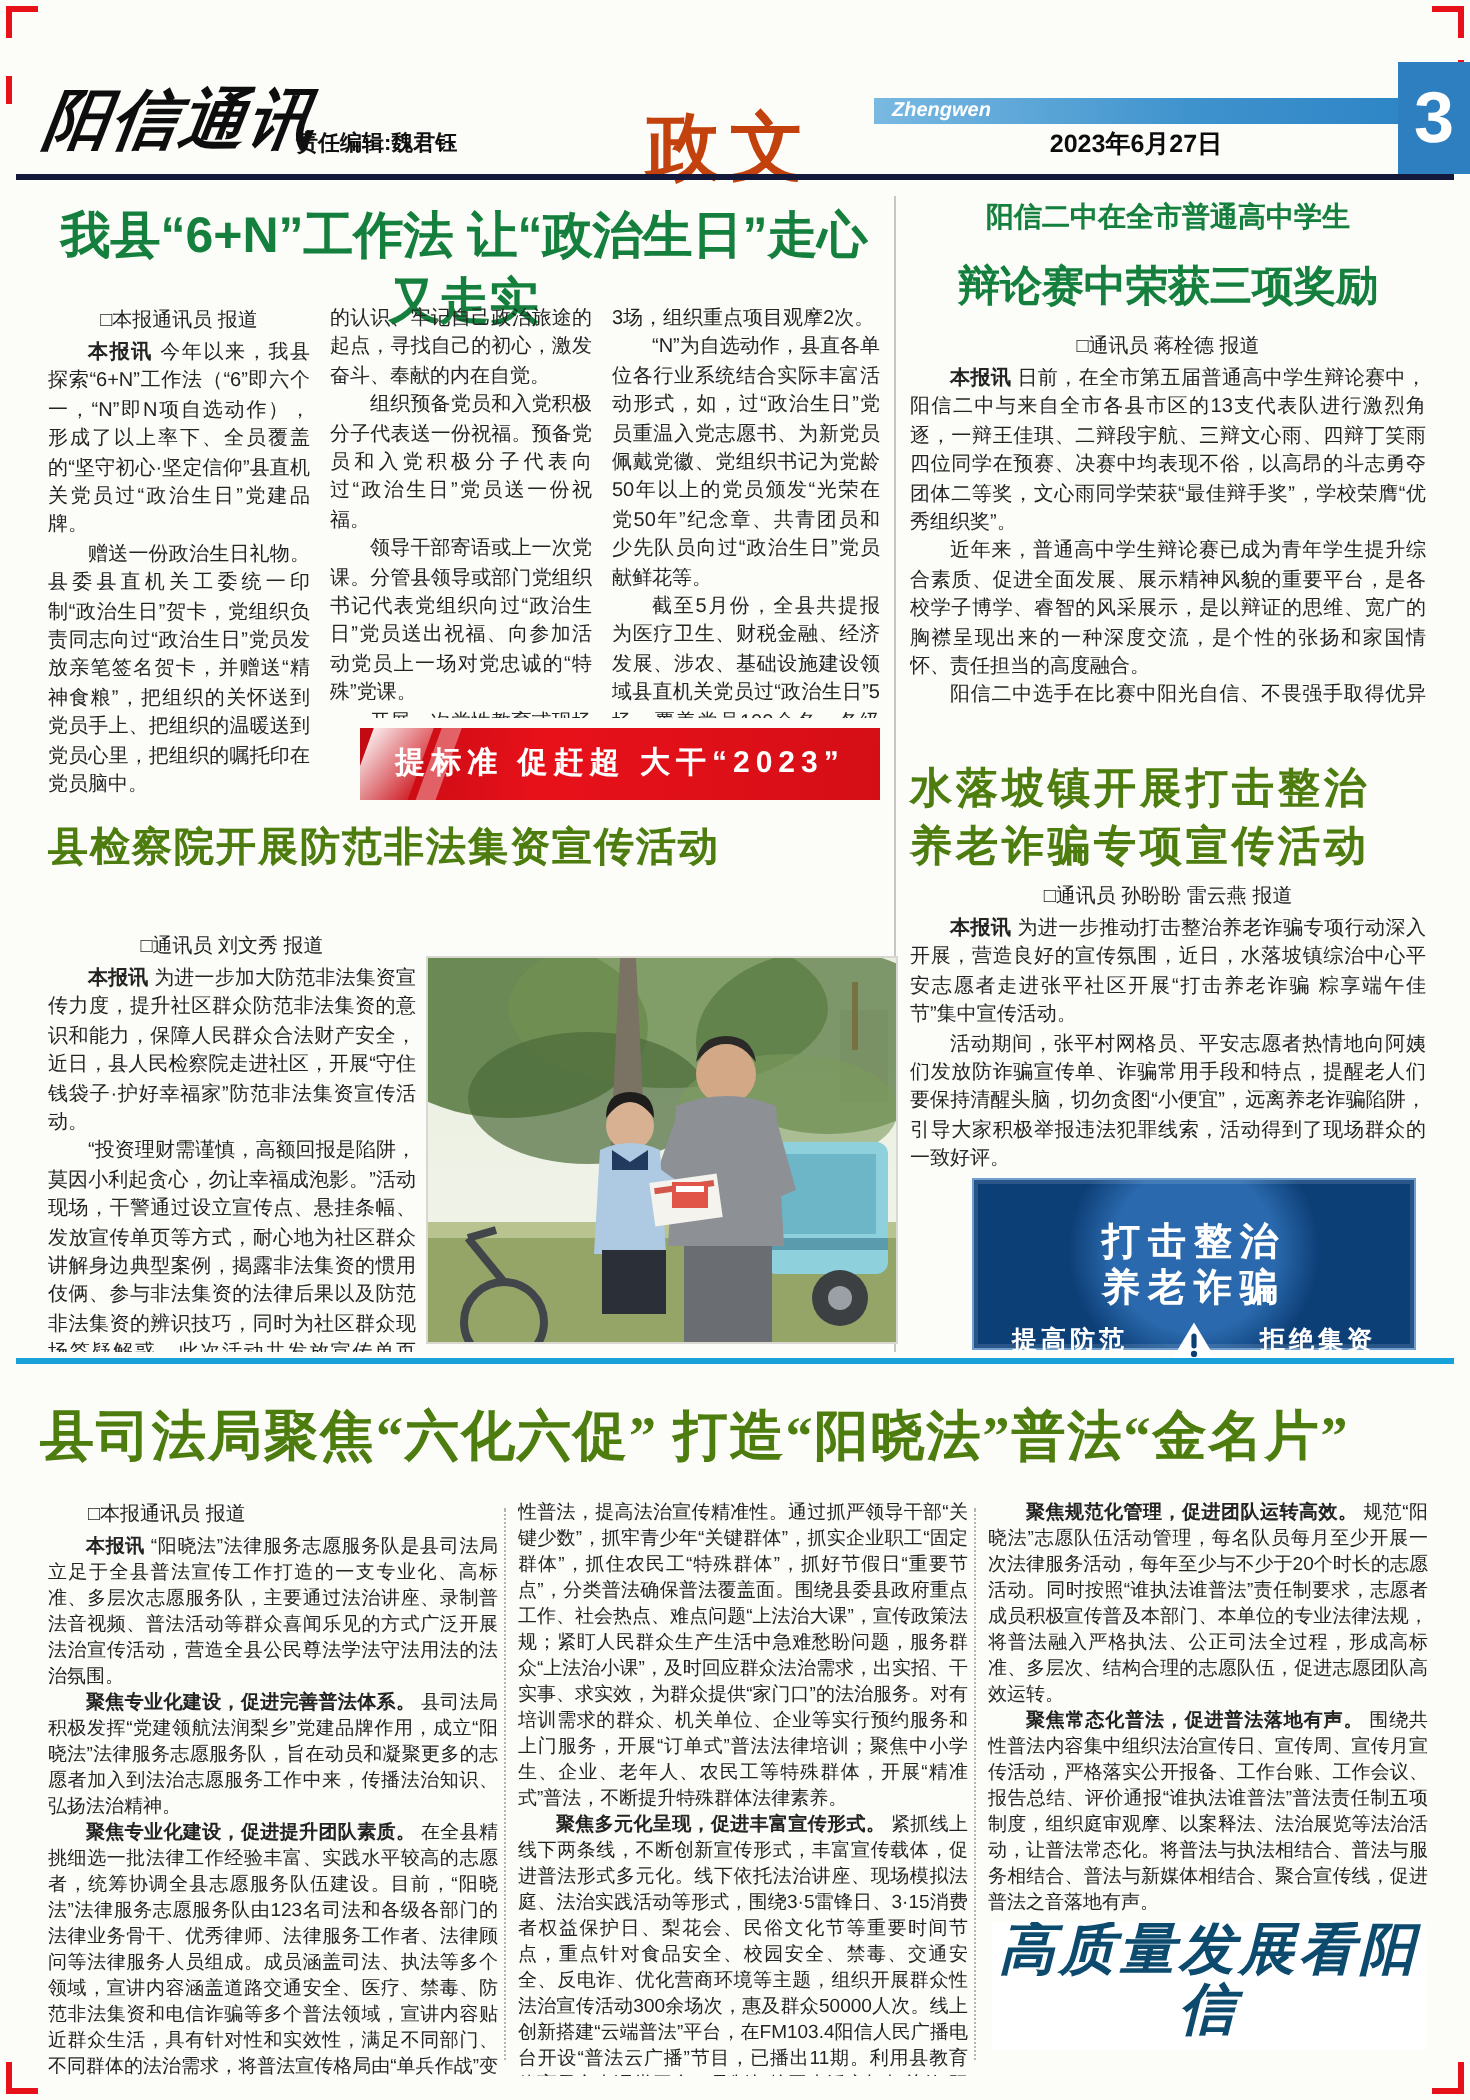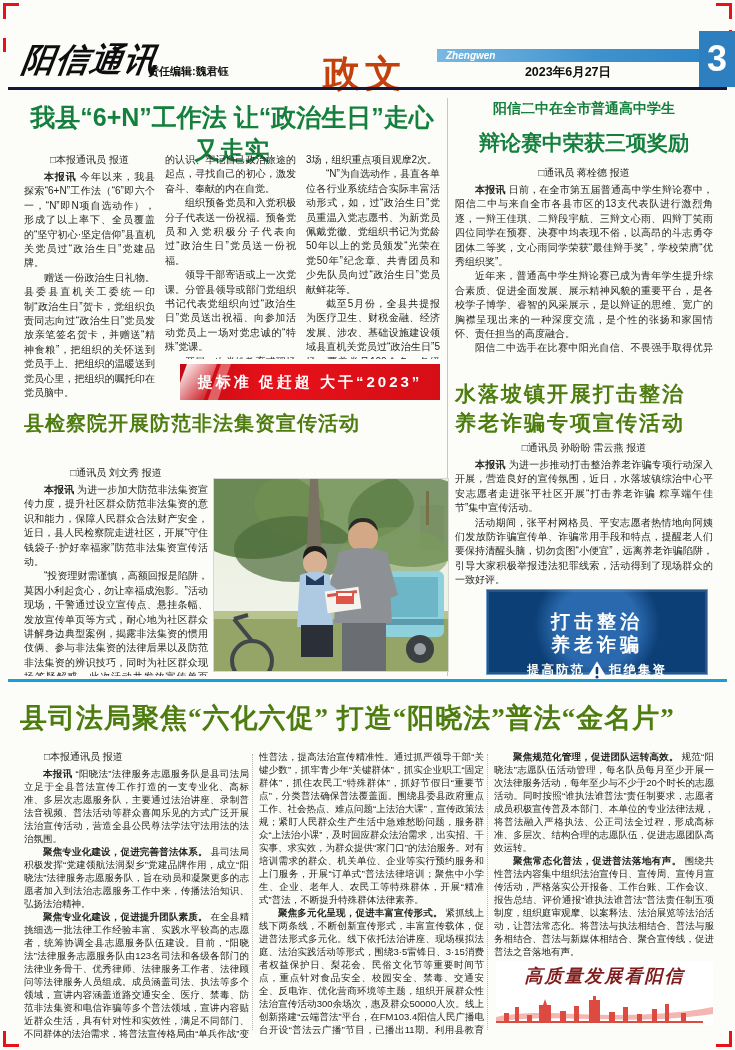--- a/index.html
+++ b/index.html
@@ -41,26 +41,26 @@
               background:linear-gradient(115deg,rgba(255,255,255,.95),rgba(255,255,255,.05));transform:skewX(-20deg)}
   .red-banner::after{content:"";position:absolute;left:34px;top:-4px;width:10px;height:46px;
               background:rgba(255,255,255,.35);transform:skewX(-20deg)}
   .red-banner span{display:block;text-align:center;color:#fff;font-weight:900;font-size:15px;letter-spacing:3px;line-height:36px}
   
   .fraud-box{left:486px;top:589px;width:222px;height:86px;background:#0d3f77;border:1px solid #6f9fce;
              box-shadow:inset 0 0 0 2px rgba(255,255,255,.12);
              background-image:radial-gradient(circle at 50% 42%,#2a69ad 0%,#2a69ad 34%,rgba(42,105,173,0) 52%)}
   .fraud-title{color:#fff;font-weight:900;font-size:19px;letter-spacing:4px;text-align:center;line-height:23px}
   .fraud-title.first{margin-top:20px}
-  .fraud-row{display:flex;justify-content:center;align-items:center;gap:0;margin-top:4px}
+  .fraud-row{display:flex;justify-content:center;align-items:center;gap:21px;margin-top:4px}
   .fraud-row span{color:#fff;font-weight:900;font-size:12.5px;letter-spacing:2px}
   
   .quality-banner{left:496px;top:961px;width:217px;height:64px;background:#fff;overflow:hidden}
   .quality-text{font-family:"Liberation Serif","DejaVu Serif",serif;font-weight:900;font-style:italic;
-                color:#7f1d1d;font-size:18px;letter-spacing:2px;text-align:center;line-height:30px}
+                color:#0c4a6e;font-size:28px;letter-spacing:2px;text-align:center;line-height:30px}
   .photo-frame{left:213px;top:478px;width:236px;height:194px;overflow:hidden;border:1px solid #d8d8d0}
 </style>
 </head>
 <body>
 
 <div class="page">
 
   <div class="cm" style="left:3px;top:3px;width:16px;height:3px"></div>
   <div class="cm" style="left:3px;top:3px;width:3px;height:16px"></div>
   <div class="cm" style="left:716px;top:3px;width:16px;height:3px"></div>

